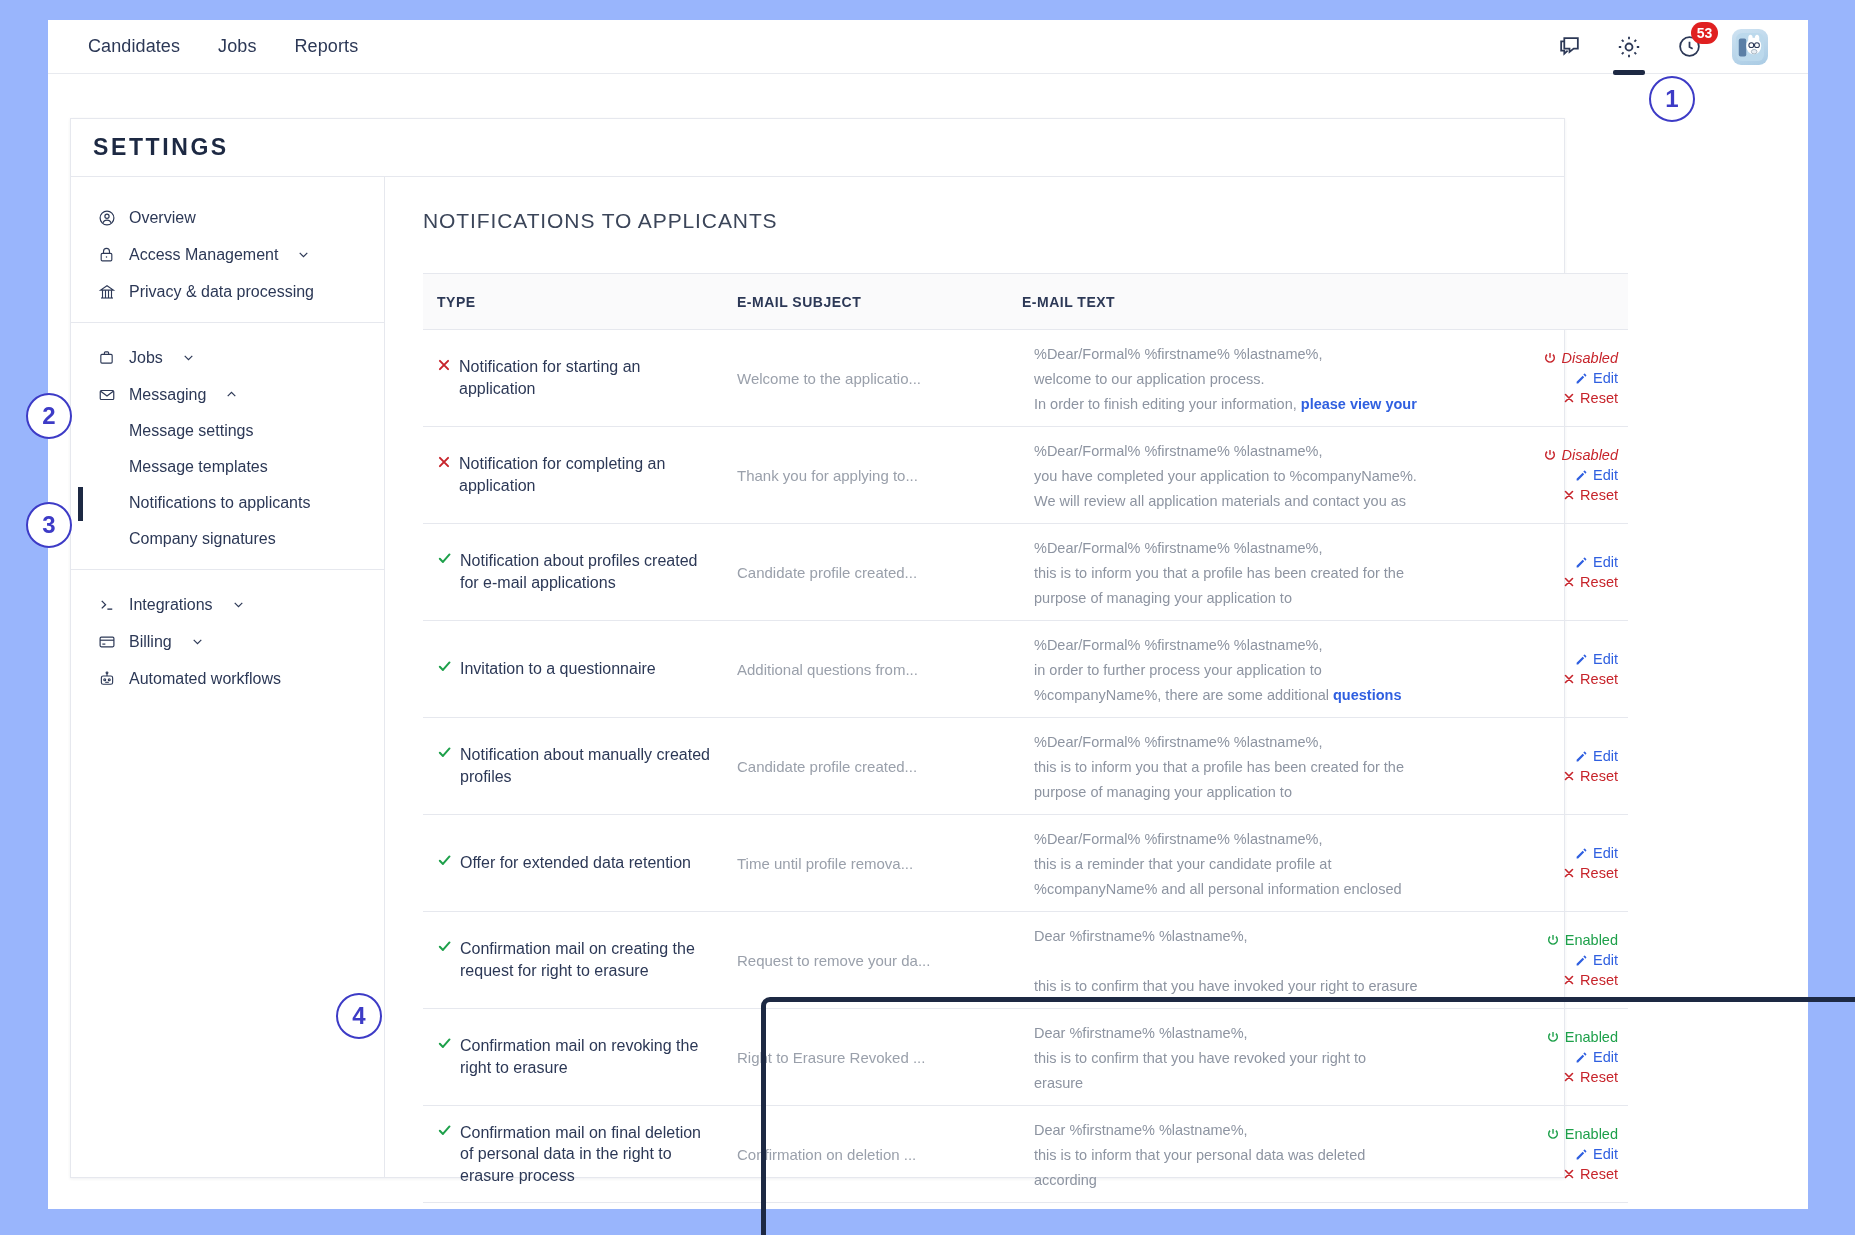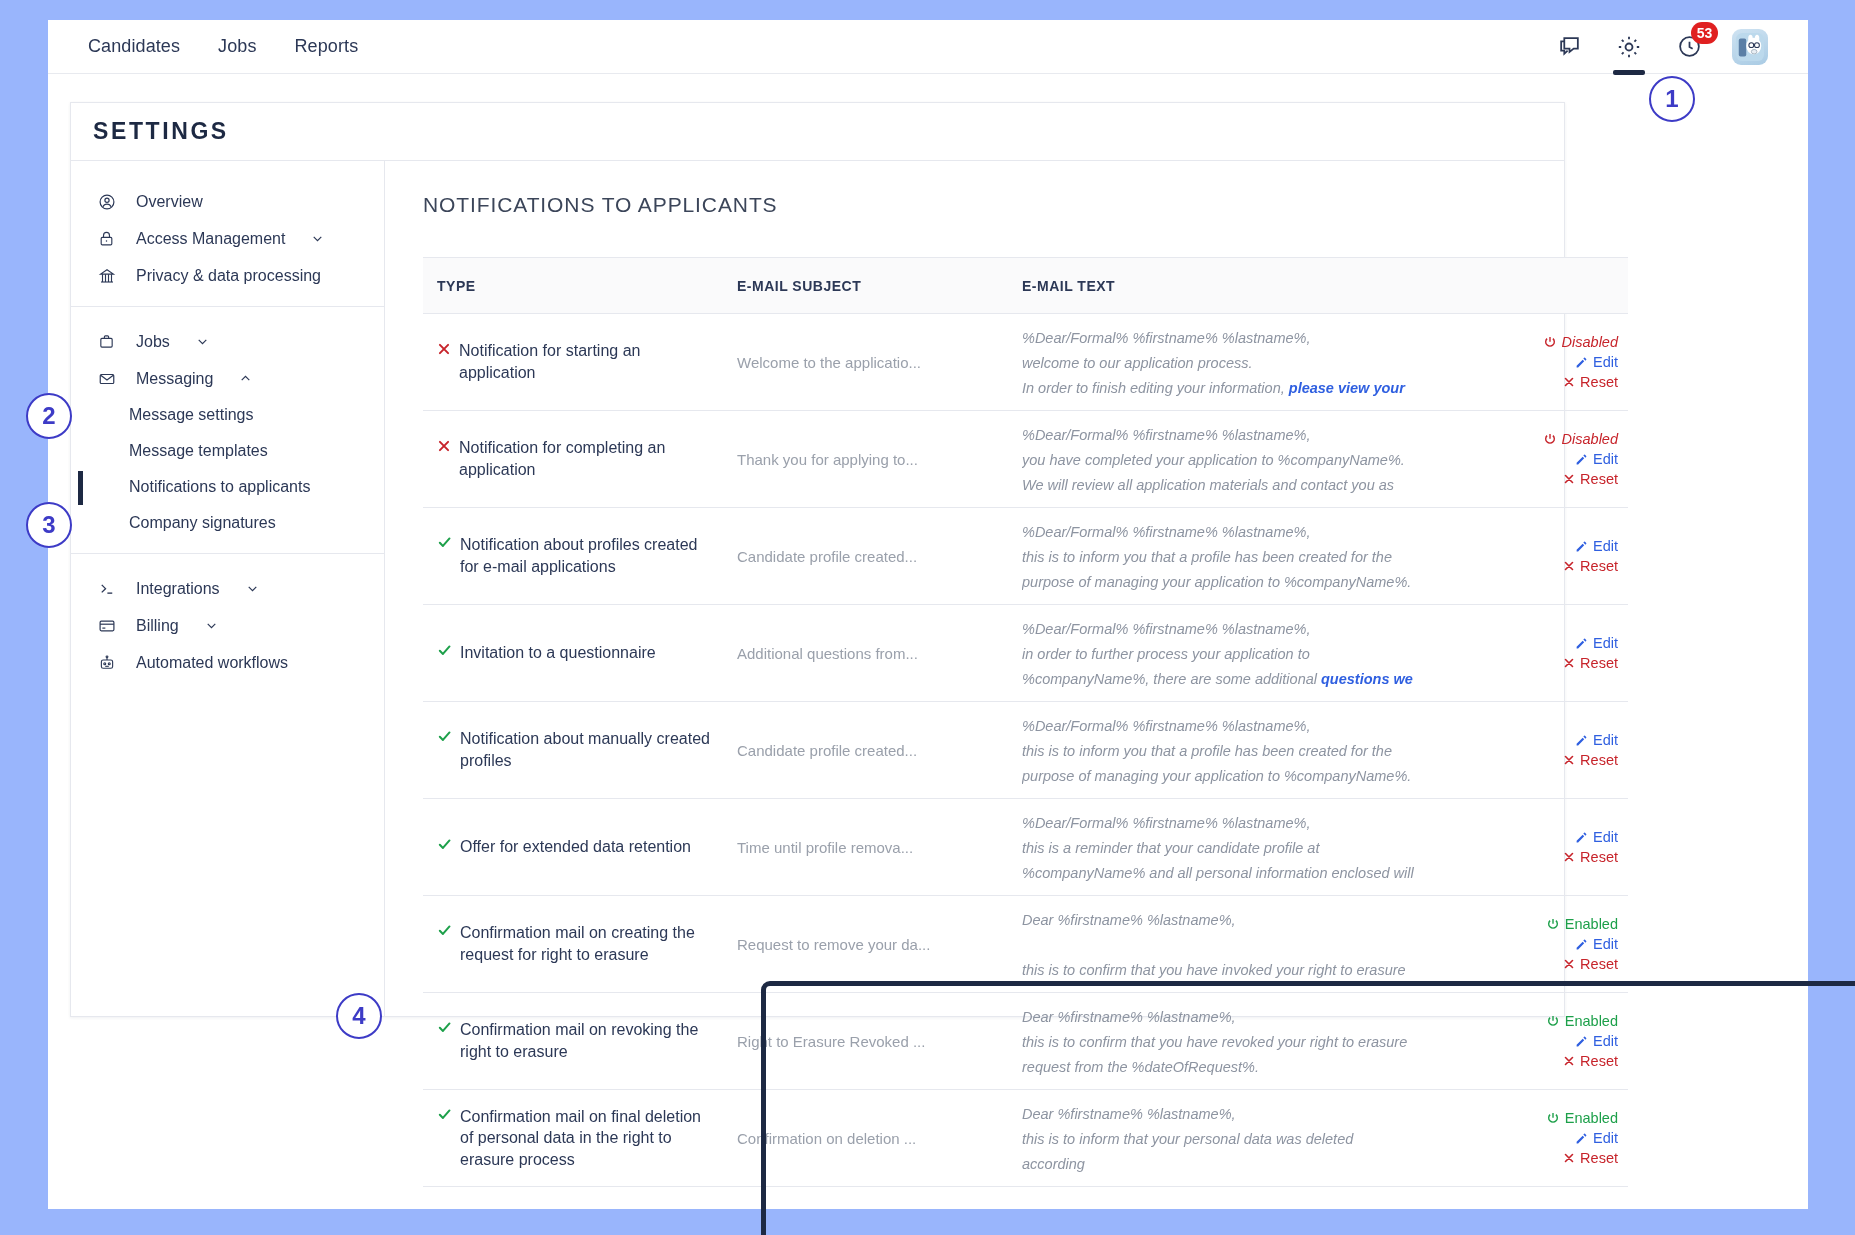--- a/index.html
+++ b/index.html
@@ -78,23 +78,23 @@
     background: linear-gradient(160deg,#cfe3f2 0%, #a9cbe4 100%);
     display: flex; align-items: center; justify-content: center;
     font-size: 22px;
     overflow: hidden;
     cursor: pointer;
   }
 
   
   .settings-card {
     position: absolute;
-    left: 22px; top: 82px;
+    left: 22px; top: 98px;
     width: 1495px;
-    height: 915px;
+    height: 1060px;
     background: #fff;
     border: 1px solid #e6e8ee;
     box-shadow: 0 1px 3px rgba(30,40,70,.07);
   }
   .settings-header {
     height: 58px;
     display: flex; align-items: center;
     padding-left: 22px;
     border-bottom: 1px solid #e6e8ee;
   }
@@ -112,21 +112,21 @@
     flex: 0 0 314px;
     border-right: 1px solid #e6e8ee;
     padding-top: 18px;
     position: relative;
   }
   .side-group { padding: 4px 0 12px 0; }
   .side-group + .side-group { border-top: 1px solid #e6e8ee; padding-top: 16px; }
   .side-item {
     display: flex;
     align-items: center;
-    gap: 20px;
+    gap: 13px;
     padding: 9px 16px 9px 26px;
     font-size: 16px;
     color: #2c3856;
     cursor: pointer;
     position: relative;
   }
   .side-item .s-ico {
     width: 19px; height: 19px;
     display: flex; align-items: center; justify-content: center;
     color: #2c3856;
@@ -208,23 +208,23 @@
     color: #9aa0ab;
     white-space: nowrap;
     overflow: hidden;
   }
 
   .text-cell {
     position: relative;
     height: 72px;
     overflow: hidden;
     font-size: 14.5px;
-    font-style: italic;
     color: #8d94a1;
     line-height: 1.72;
+    margin-left: 12px;
   }
   .text-cell .lnk { color: #2f5fe0; font-weight: 600; }
 
   .actions-cell { text-align: right; padding-right: 20px; }
   .act {
     display: flex;
     align-items: center;
     justify-content: flex-end;
     gap: 5px;
     font-size: 14.5px;

